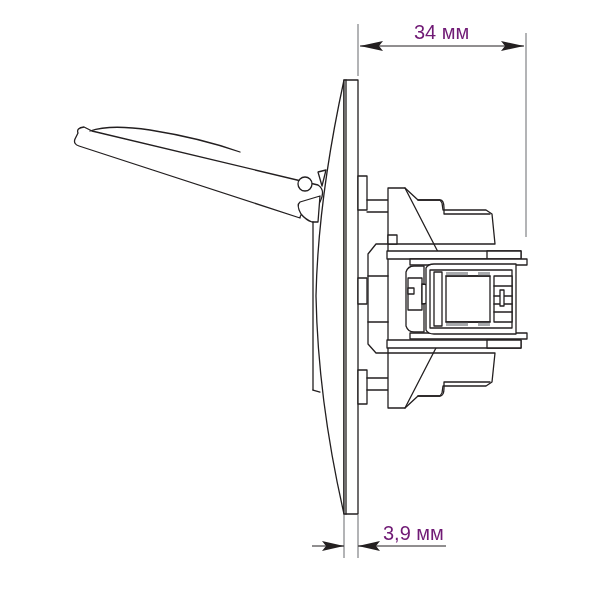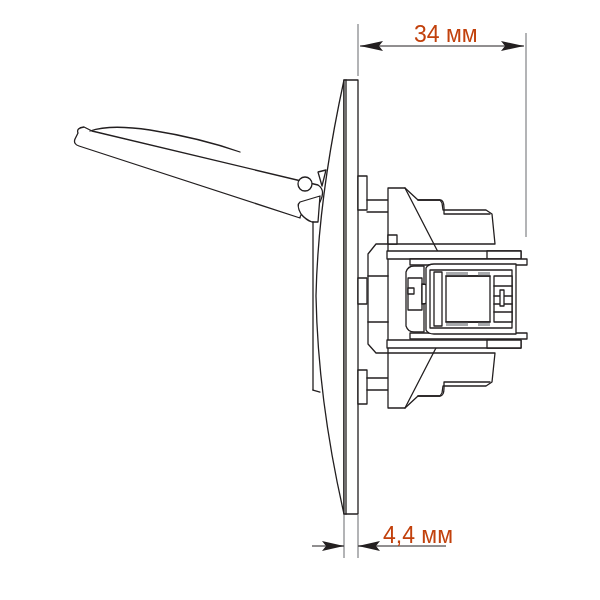--- a/index.html
+++ b/index.html
@@ -1,18 +1,18 @@
 <!DOCTYPE html>
 <html><head>
   <meta charset="utf-8">
   <style>
     html, body { margin: 0; padding: 0; background: #ffffff; }
     body { width: 600px; height: 600px; overflow: hidden; position: relative; font-family: "Liberation Sans", sans-serif; }
     #canvas { position: absolute; left: 0; top: 0; width: 600px; height: 600px; }
-    .dim-label { position: absolute; font-family: "Liberation Sans", sans-serif; font-size: 23px; color: #c2410c; white-space: nowrap; }
+    .dim-label { position: absolute; font-family: "Liberation Sans", sans-serif; font-size: 20px; color: #701a75; white-space: nowrap; }
     svg .ln { fill: none; stroke: #231f20; stroke-width: 1.3; stroke-linejoin: round; stroke-linecap: round; }
     svg .fl { fill: #ffffff; stroke: #231f20; stroke-width: 1.3; stroke-linejoin: round; }
     svg .gray { fill: #a7a9ac; stroke: none; }
     svg .ext { stroke: #808285; stroke-width: 1.2; fill: none; }
     svg .dimline { stroke: #231f20; stroke-width: 1; fill: none; }
     svg .arrow { fill: #231f20; stroke: none; }
   </style>
 </head>
 <body>
 
@@ -120,13 +120,13 @@
     <rect class="fl" x="494" y="276" width="18" height="46"></rect>
     <line class="ln" x1="494" y1="286" x2="512" y2="286"></line>
     <line class="ln" x1="494" y1="296" x2="512" y2="296"></line>
     <line class="ln" x1="494" y1="304" x2="512" y2="304"></line>
     <line class="ln" x1="494" y1="312" x2="512" y2="312"></line>
     <rect class="fl" x="500" y="290" width="4" height="16"></rect>
   </g>
 </svg>
 
 <div class="dim-label" style="left:414px; top:21px;">34 мм</div>
-<div class="dim-label" style="left:383px; top:522px;">4,4 мм</div>
+<div class="dim-label" style="left:383px; top:522px;">3,9 мм</div>
 
 </body></html>

